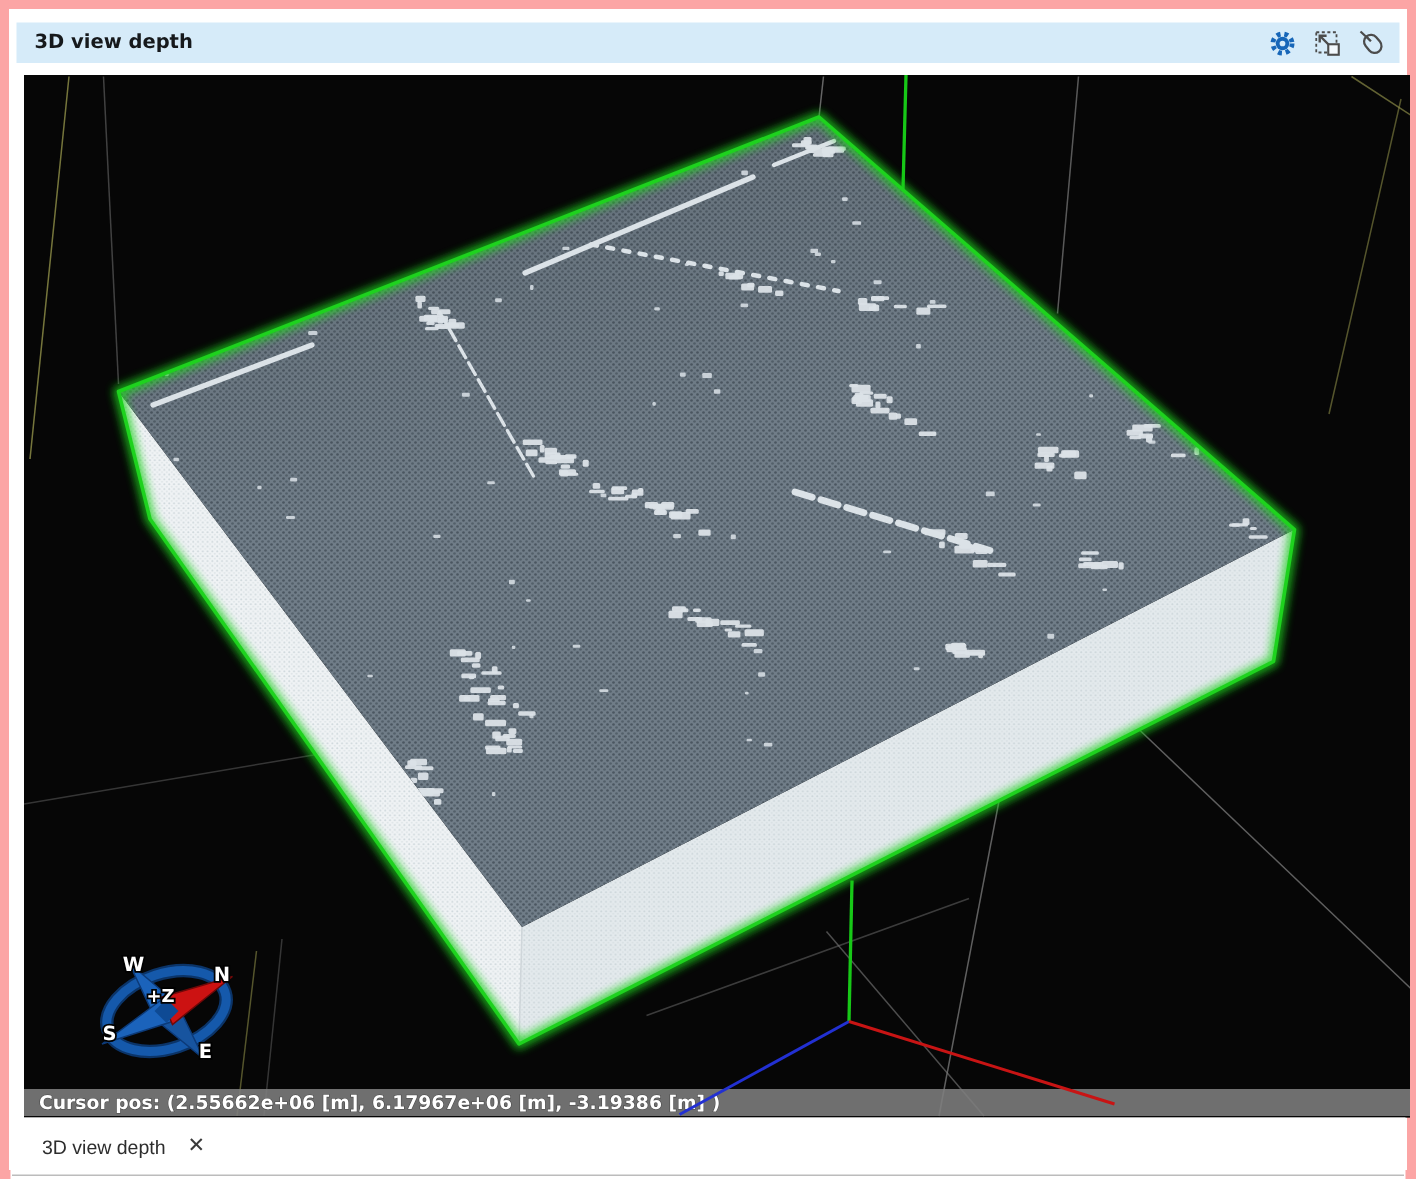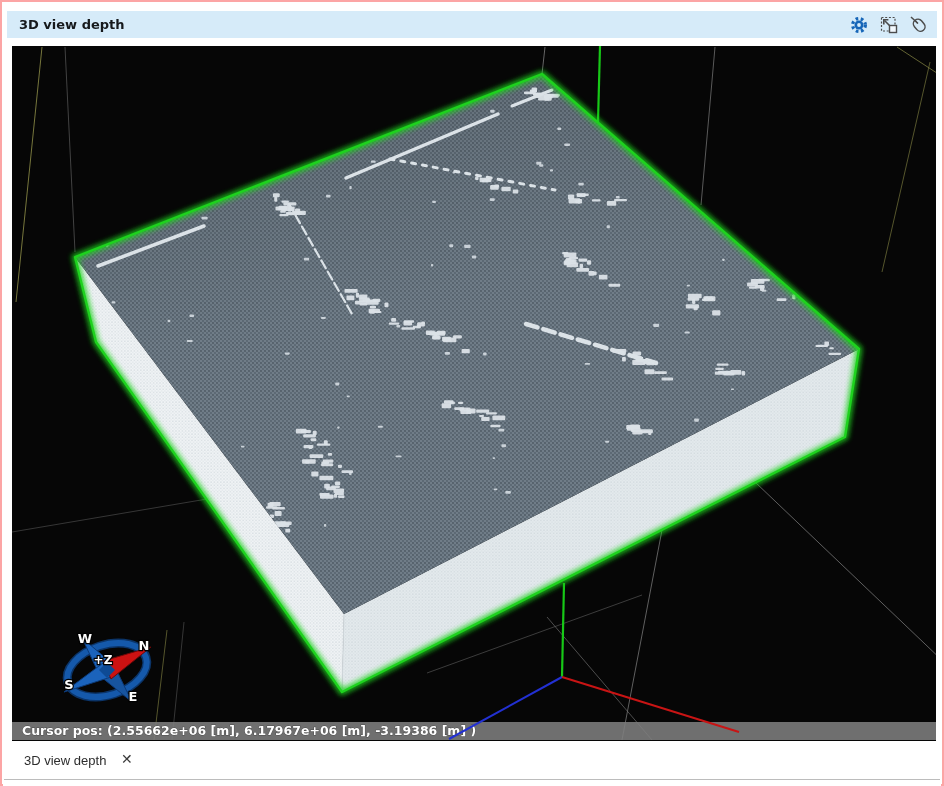--- a/index.html
+++ b/index.html
@@ -1,18 +1,18 @@
 <!DOCTYPE html>
 <html><head>
 <meta charset="utf-8">
 <style>
   html,body{margin:0;padding:0;}
   body{width:944px;height:786px;position:relative;background:#ffffff;
        font-family:"Liberation Sans",sans-serif;overflow:hidden;}
-  .window{position:absolute;inset:0;border:2px solid #fca5a5;box-sizing:border-box;padding-left:10px;}
+  .window{position:absolute;inset:0;border:6px solid #fca5a5;box-sizing:border-box;padding-left:10px;}
   .titlebar{position:absolute;left:5px;top:9px;right:5px;height:27px;background:#d6ebf9;
             display:flex;align-items:center;padding:0 8px 0 12px;box-sizing:border-box;}
   .titlebar .title{font-family:"DejaVu Sans","Liberation Sans",sans-serif;
                    font-weight:bold;font-size:13px;color:#16191c;}
   .tb-icons{margin-left:auto;display:flex;gap:10px;align-items:center;}
   .tb-icons svg{display:block;}
   .viewport{position:absolute;left:10px;top:44px;width:924px;height:695px;background:#060606;}
   .viewport svg{display:block;}
   .status-text{font-family:"DejaVu Sans","Liberation Sans",sans-serif;
                font-weight:bold;font-size:12.5px;fill:#ffffff;

